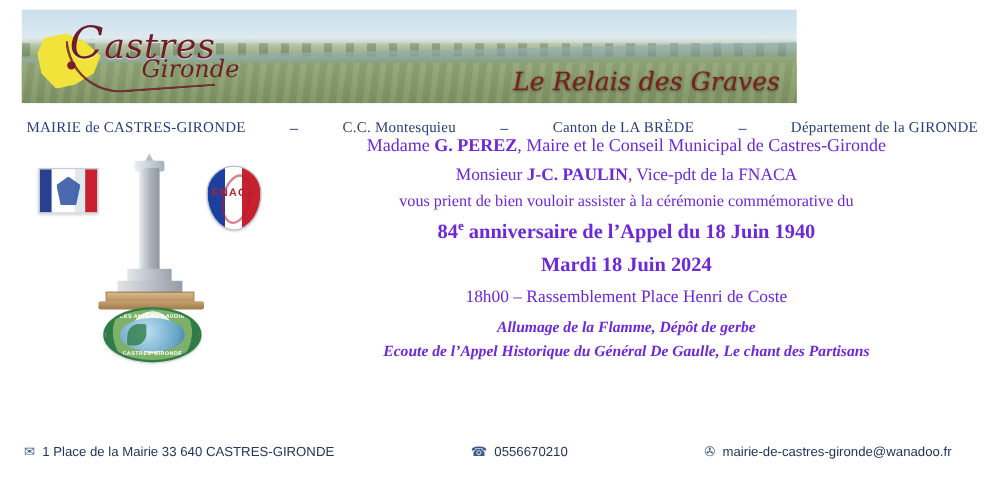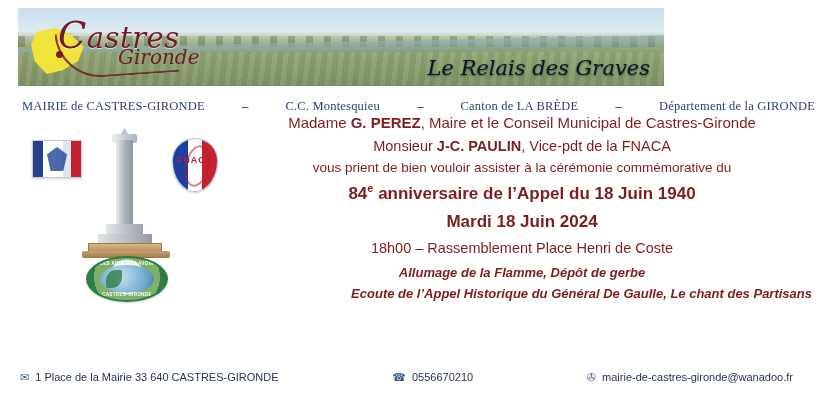--- a/index.html
+++ b/index.html
@@ -156,21 +156,21 @@
     opacity: .85;
   }
 
   .banner-slogan {
     position: absolute;
     right: 14px;
     bottom: 6px;
     font-family: "DejaVu Serif", serif;
     font-style: italic;
     font-size: 21px;
-    color: #0f172a;
+    color: #7f1d1d;
     text-shadow: 0 1px 2px rgba(0,0,0,.5);
     white-space: nowrap;
   }
 
   
   .navbar {
     position: absolute;
     left: 14px;
     top: 92px;
     width: 807px;
@@ -351,22 +351,22 @@
 
   
   .content {
     position: absolute;
     left: 232px;
     top: 112px;
     width: 580px;
     text-align: center;
   }
   .line {
-    font-family: Liberation Sans, sans-serif;
-    color: #7f1d1d;
+    font-family: Liberation Serif, serif;
+    color: #6d28d9;
     line-height: 1.45;
   }
   .l1 { font-size: 15px; margin-bottom: 2px; }
   .l1 b { font-weight: bold; }
   .l2 { font-size: 14.5px; margin-bottom: 1px; }
   .l3 { font-size: 14.5px; margin-bottom: 1px; }
   .l4 { font-size: 13.5px; margin-bottom: 4px; }
   .l5 {
     font-size: 17px;
     font-weight: bold;
@@ -382,21 +382,20 @@
   .l8 {
     font-size: 13px;
     font-weight: bold;
     font-style: italic;
     margin-bottom: 2px;
   }
   .l9 {
     font-size: 13px;
     font-weight: bold;
     font-style: italic;
-    text-align: right;
   }
 
   
   .footer {
     position: absolute;
     left: 14px;
     top: 366px;
     width: 807px;
     height: 22px;
     display: flex;

